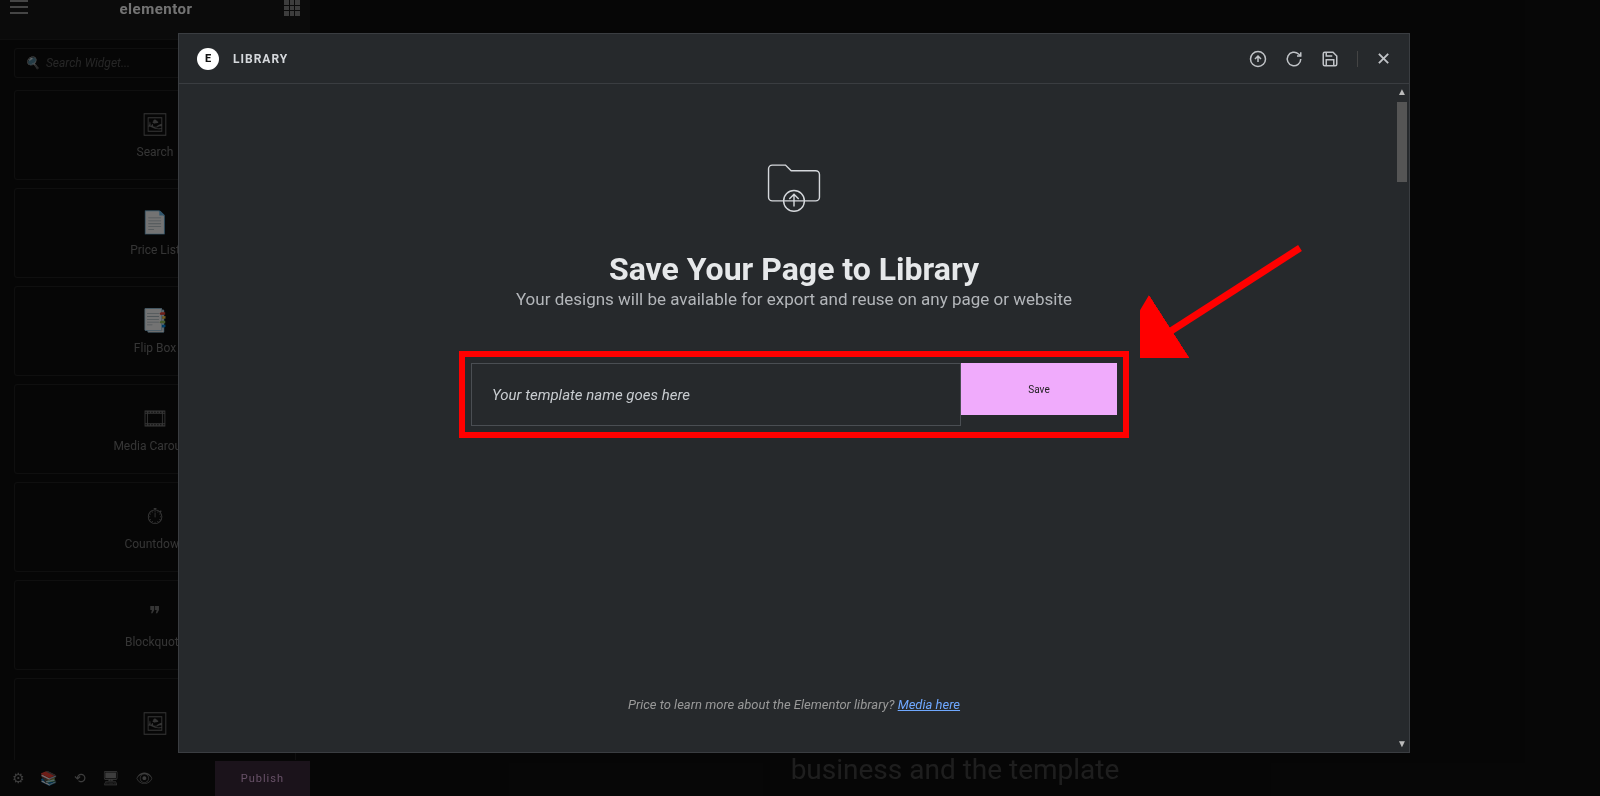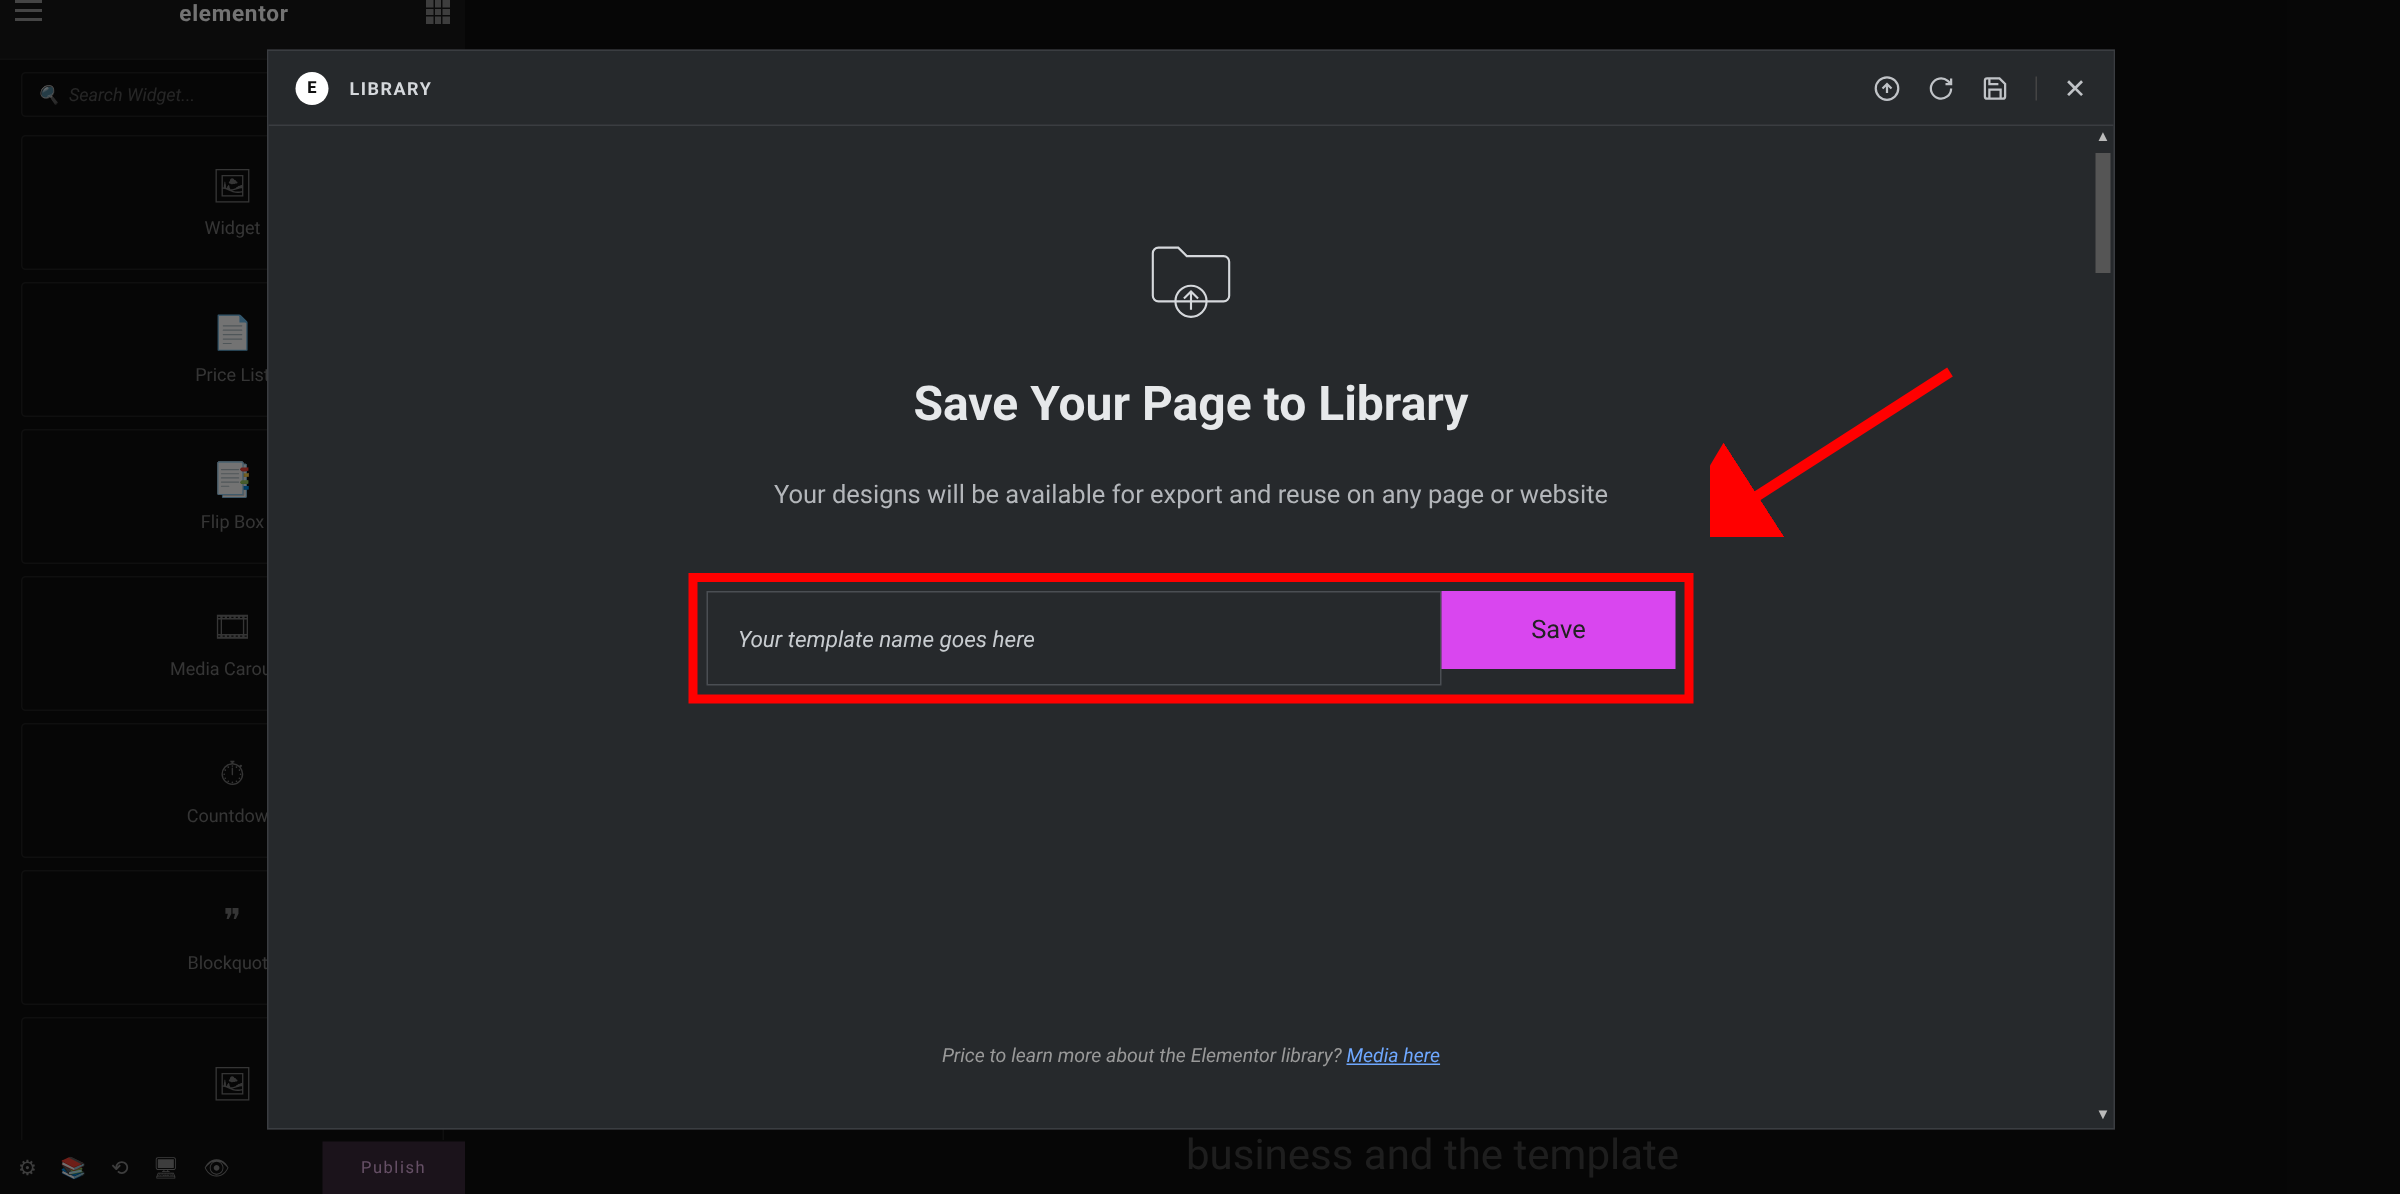--- a/index.html
+++ b/index.html
@@ -34,25 +34,25 @@
 .e-logo { width:22px; height:22px; border-radius:50%; background:#fff; color:#111; font-weight:800; font-size:11px; display:flex; align-items:center; justify-content:center; margin-right:14px; }
 .modal-title { color:#d5d8dc; font-size:12px; font-weight:700; letter-spacing:1px; }
 .header-actions { margin-left:auto; display:flex; gap:18px; align-items:center; color:#c0c3c7; }
 .header-actions .act { width:18px; height:18px; display:flex; align-items:center; justify-content:center; font-size:16px; cursor:pointer; }
 .header-actions .divider { width:1px; height:16px; background:#444; }
 .close-btn { font-size:18px; cursor:pointer; }
 .modal-body { flex:1; display:flex; flex-direction:column; align-items:center; padding-top:64px; position:relative; overflow:auto; }
 
 .folder-icon svg { width:66px; height:70px; stroke:#d5d8dc; fill:none; stroke-width:1.5; }
 .big-title { margin-top:28px; color:#e6e8ea; font-size:32px; font-weight:700; }
-.subtitle { margin-top:32px; color:#b3b6ba; font-size:17px; }
+.subtitle { margin-top:1px; color:#b3b6ba; font-size:17px; }
 
 .form-row { margin-top:42px; display:flex; width:670px; border:6px solid #ff0000; padding:6px; }
 .name-input { flex:1; height:63px; background:#26292c; border:1px solid #4a4e53; color:#c8ccd0; font-size:15px; padding:0 20px; outline:none; font-style:italic; }
-.save-btn { width:156px; height:52px; background:#d946ef; color:#222; font-size:17px; border:none; cursor:pointer; }
+.save-btn { width:156px; height:52px; background:#f0abfc; color:#222; font-size:10px; border:none; cursor:pointer; }
 
 .learn-more { position:absolute; bottom:40px; color:#999; font-size:13px; font-style:italic; }
 .learn-more a { color:#6fa8ff; text-decoration:underline; }
 
 
 .scrollbar { position:absolute; right:2px; top:0; bottom:0; width:10px; }
 .scrollbar .track { position:absolute; top:18px; bottom:18px; left:0; right:0; }
 .scrollbar .thumb { position:absolute; top:0; left:0; right:0; height:80px; background:#555; }
 .scrollbar .arrow-up, .scrollbar .arrow-down { position:absolute; left:0; right:0; height:16px; color:#bbb; font-size:10px; text-align:center; line-height:16px; }
 .scrollbar .arrow-up { top:0; }
@@ -85,21 +85,21 @@
       </div>
   </div>
   <div class="search-row">
     <span>🔍</span>
     <span>Search Widget...</span>
   </div>
   <div class="widgets">
     <div class="widget">
         <span class="lock">🔒</span>
         <span class="icon">🖼</span>
-        <span class="label">Widget</span>
+        <span class="label">Search</span>
       </div>
     <div class="widget">
         <span class="lock">🔒</span>
         <span class="icon">📄</span>
         <span class="label">Price List</span>
       </div>
     <div class="widget">
         <span class="lock">🔒</span>
         <span class="icon">📑</span>
         <span class="label">Flip Box</span>

